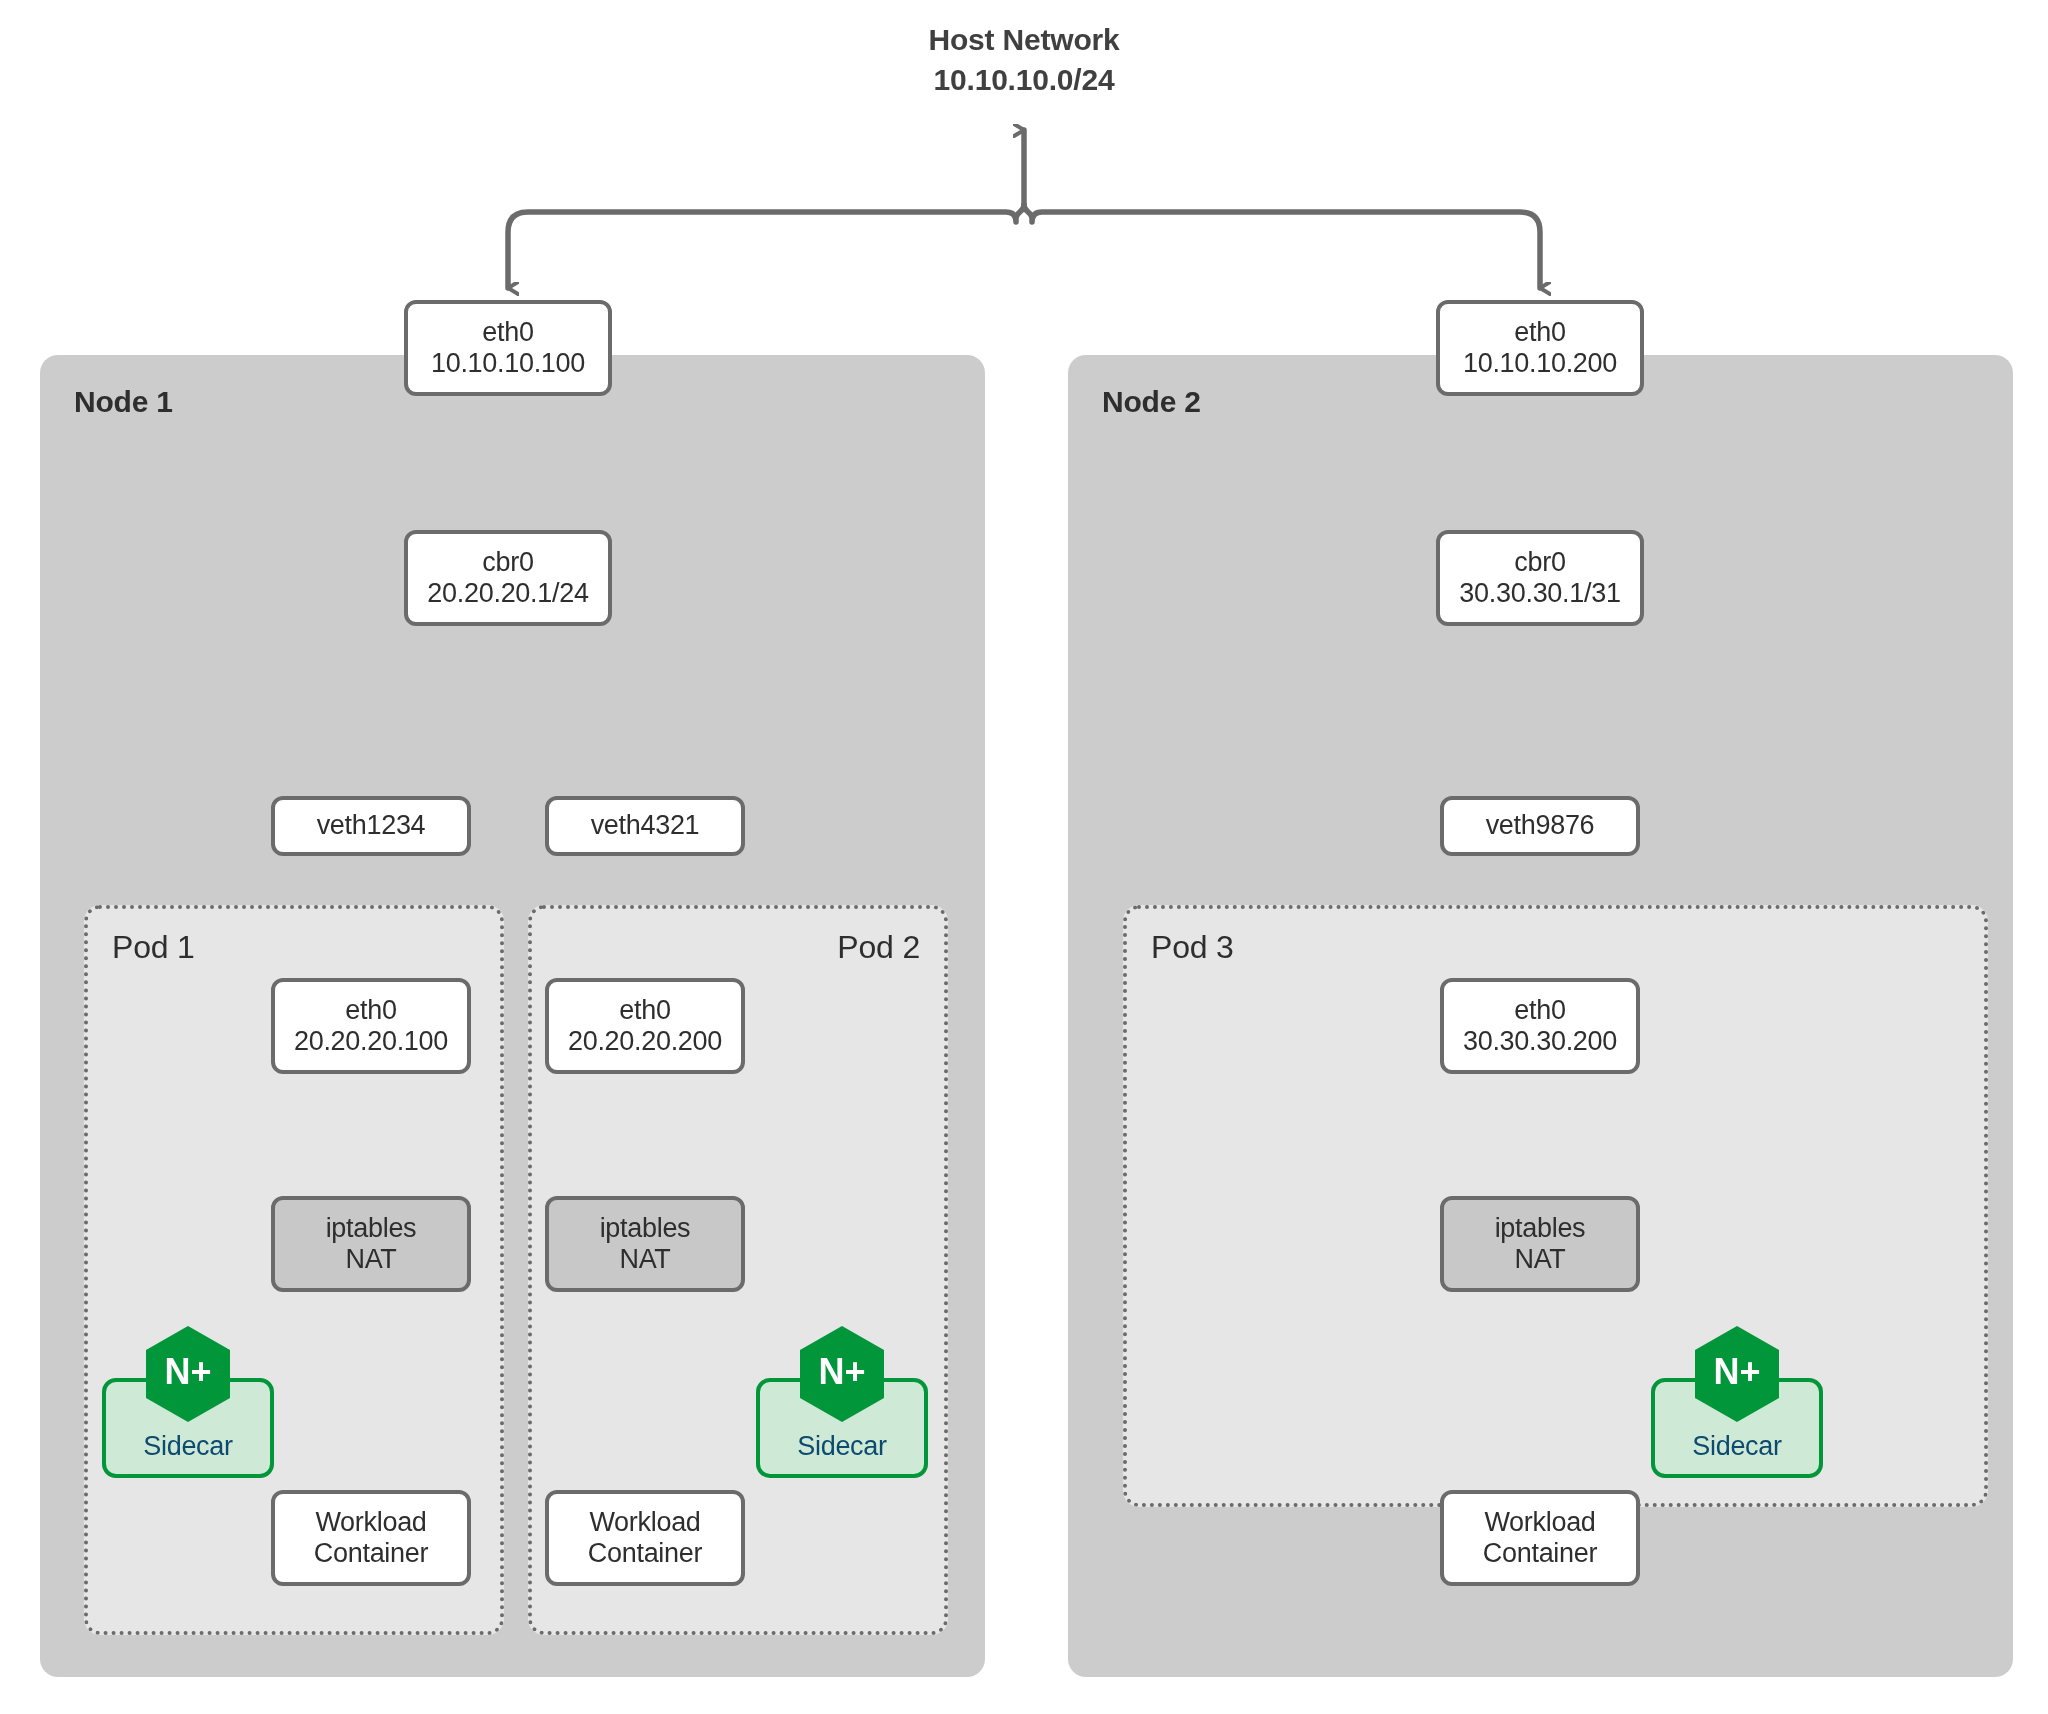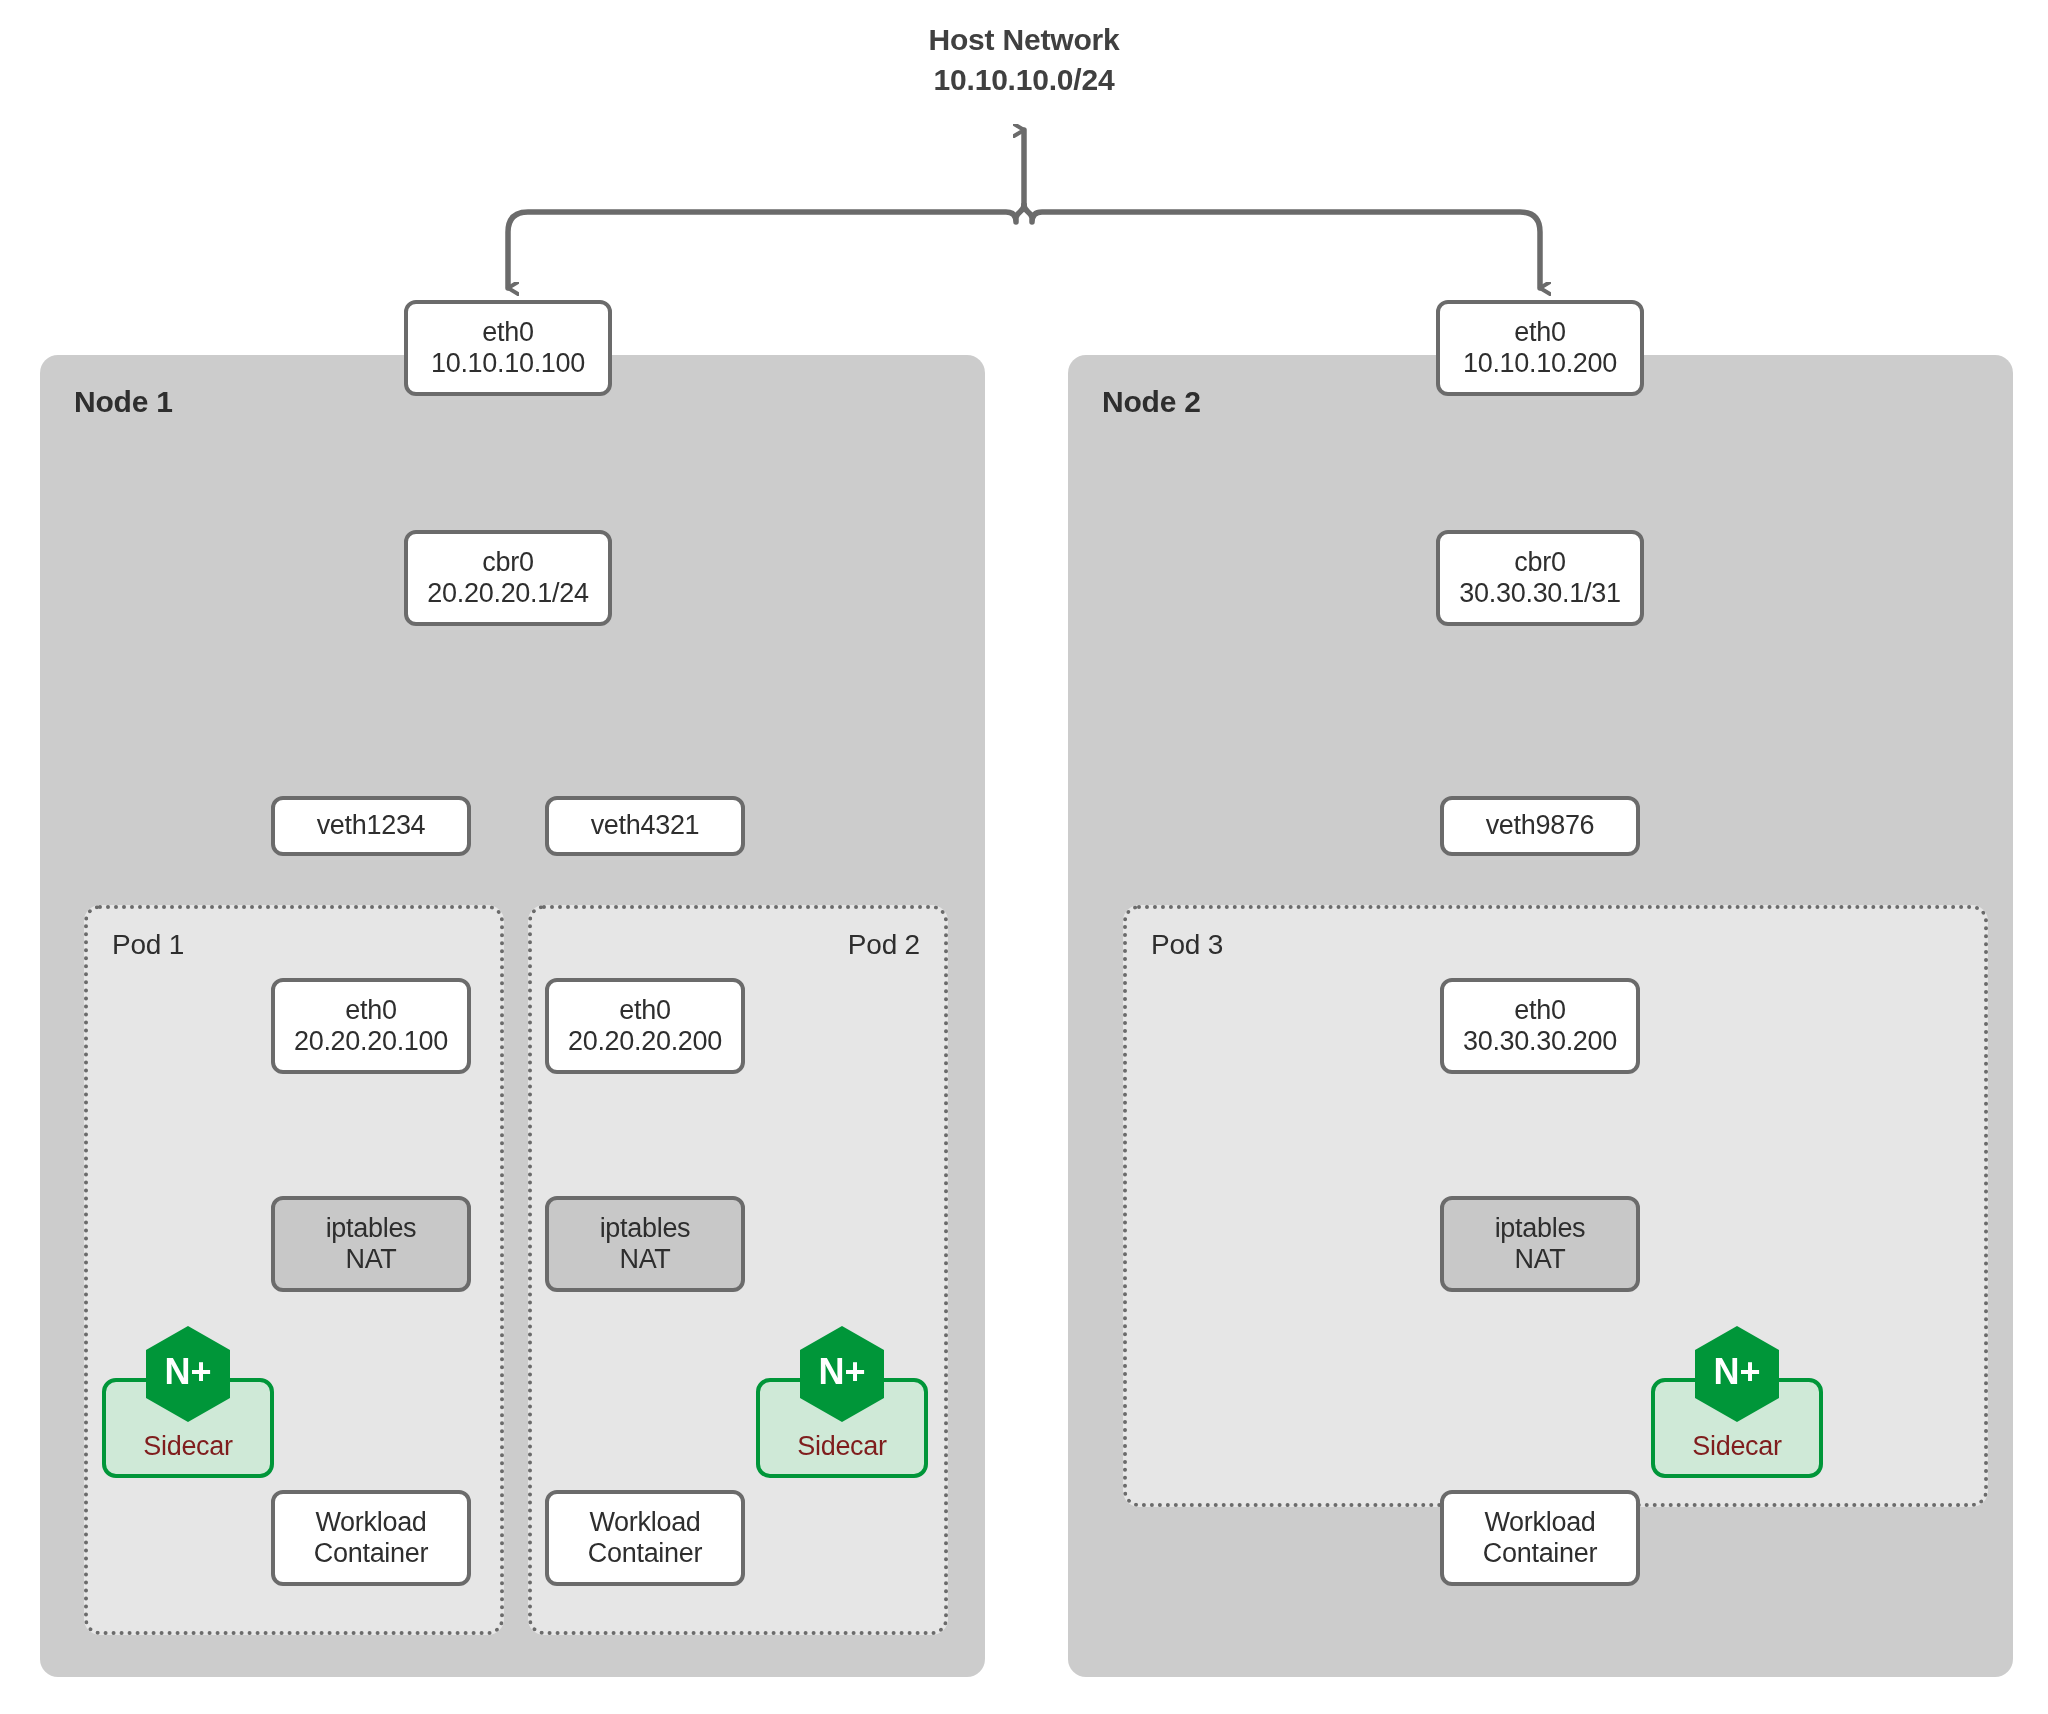--- a/index.html
+++ b/index.html
@@ -63,21 +63,21 @@
     position: absolute;
     background: #e6e6e6;
     border: 4px dotted #6b6b6b;
     border-radius: 16px;
     box-sizing: border-box;
     z-index: 10;
   }
   .pod-label {
     position: absolute;
     top: 20px;
-    font-size: 28px;
+    font-size: 32px;
     color: #2e2e2e;
     letter-spacing: -0.2px;
   }
   .pod-label.left  { left: 24px; }
   .pod-label.right { right: 24px; }
 
   
   .box {
     position: absolute;
     box-sizing: border-box;
@@ -106,21 +106,21 @@
     border: 4px solid #009639;
     border-radius: 14px;
     background: #cfe9d7;
     z-index: 30;
     display: flex;
     align-items: flex-end;
     justify-content: center;
   }
   .sidecar .label {
     font-size: 27px;
-    color: #7f1d1d;
+    color: #0c4a6e;
     letter-spacing: -0.3px;
     padding-bottom: 12px;
   }
   .nginx-hex {
     position: absolute;
     width: 90px;
     height: 100px;
     z-index: 35;
   }
   .nginx-hex svg { display: block; width: 100%; height: 100%; }

